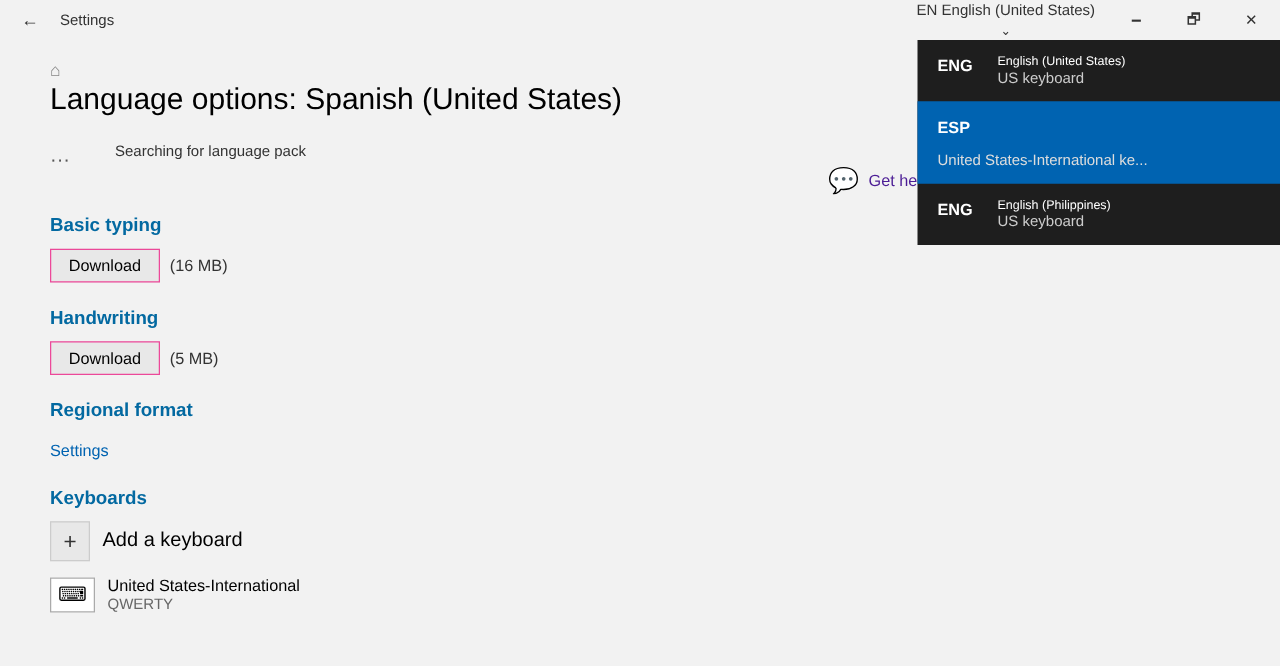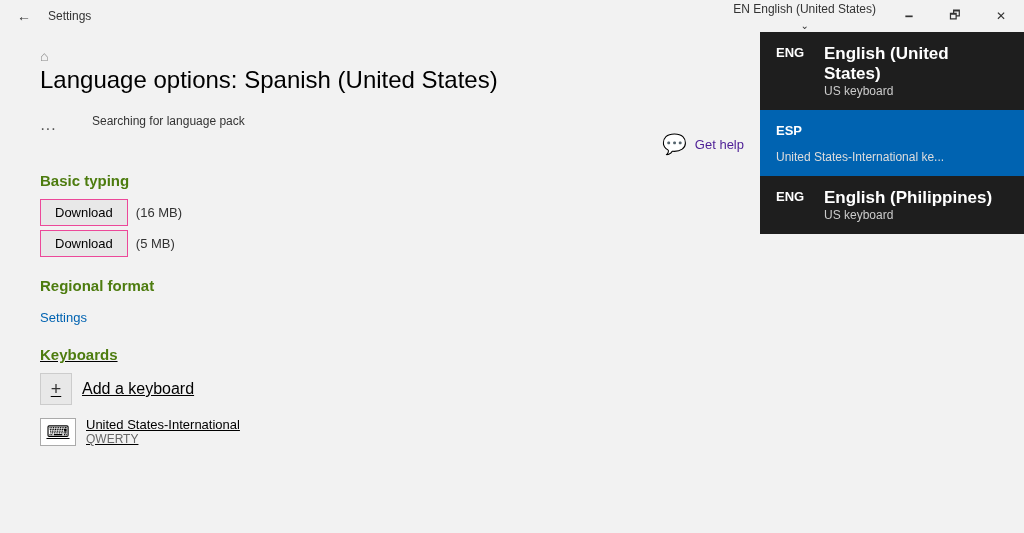--- a/index.html
+++ b/index.html
@@ -98,21 +98,21 @@
       font-size: 12px;
       color: #333;
       margin-left: 28px;
       margin-bottom: 16px;
     }
 
     
     .section-heading {
       font-size: 15px;
       font-weight: 600;
-      color: #4d7c0f;
+      color: #0369a1;
       margin-top: 20px;
       margin-bottom: 10px;
     }
 
     
     .download-btn {
       background: #e8e8e8;
       border: 1px solid #ec4899;
       padding: 5px 14px;
       font-size: 13px;
@@ -139,21 +139,20 @@
       font-size: 13px;
       cursor: pointer;
       text-decoration: none;
       margin-top: 6px;
       display: inline-block;
     }
 
     
     .keyboards-section {
       margin-top: 8px;
-      text-decoration: underline;
     }
     .add-keyboard-row {
       display: flex;
       align-items: center;
       gap: 10px;
       margin-bottom: 12px;
       cursor: pointer;
     }
     .plus-box {
       width: 32px;
@@ -190,44 +189,43 @@
     .keyboard-layout {
       font-size: 12px;
       color: #666;
     }
 
     
     .lang-popup {
       position: absolute;
       right: 0;
       top: 0;
-      width: 264px;
+      width: 290px;
       background: #1e1e1e;
       z-index: 10;
     }
     .lang-popup-item {
       display: flex;
       align-items: flex-start;
       padding: 12px 16px;
       cursor: pointer;
       gap: 12px;
     }
     .lang-popup-item.selected { background: #0063b1; flex-direction: column; }
     .lang-code {
       font-size: 13px;
       font-weight: 600;
       color: #fff;
       min-width: 36px;
       margin-top: 1px;
     }
     .lang-details {}
     .lang-name {
-      font-size: 17px;
+      font-size: 10px;
       color: #fff;
-      font-weight: bold;
     }
     .lang-keyboard {
       font-size: 12px;
       color: #ccc;
     }
     .lang-popup-item.selected .lang-keyboard {
       color: #ddd;
     }
 
     
@@ -301,20 +299,21 @@
 
     <div>
       <div class="section-heading">Basic typing</div>
       <div class="download-row">
         <button class="download-btn">Download</button>
         <span class="size-label">(16 MB)</span>
       </div>
     </div>
 
     <div>
+      <div class="section-heading">Handwriting</div>
       <div class="download-row">
         <button class="download-btn">Download</button>
         <span class="size-label">(5 MB)</span>
       </div>
     </div>
 
     <div>
       <div class="section-heading">Regional format</div>
       <a class="settings-link" href="#">Settings</a>
     </div>

